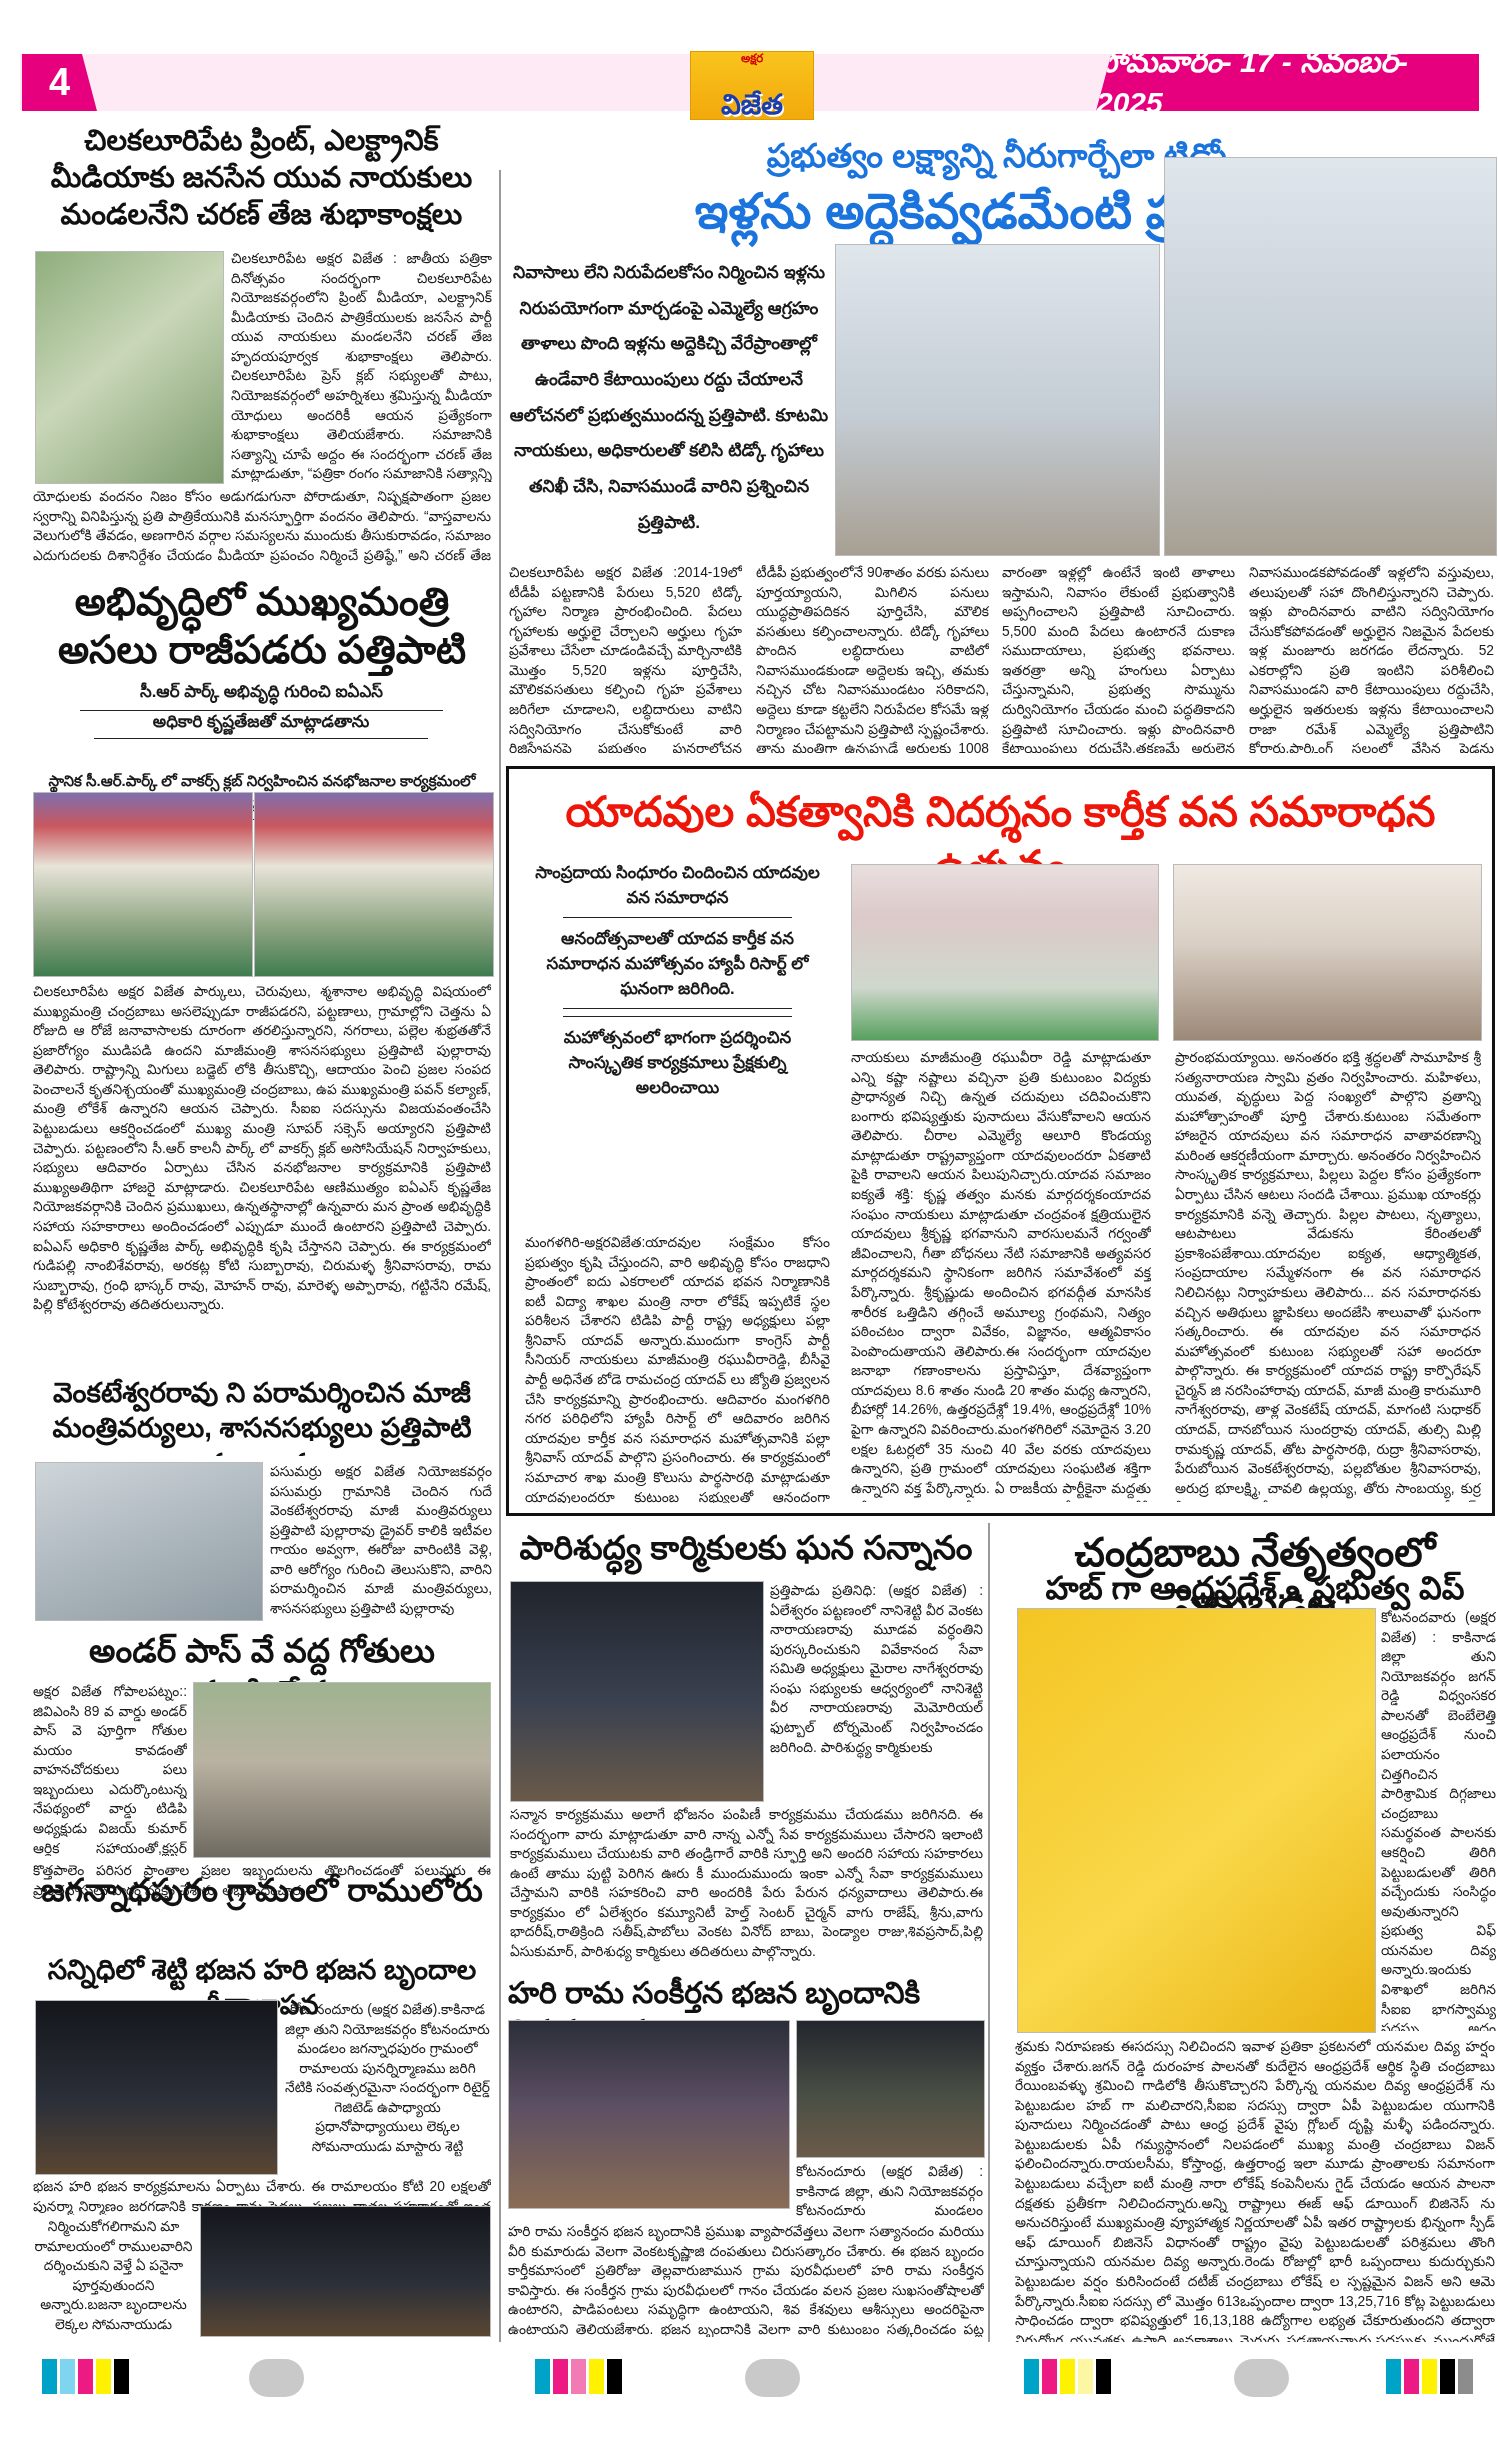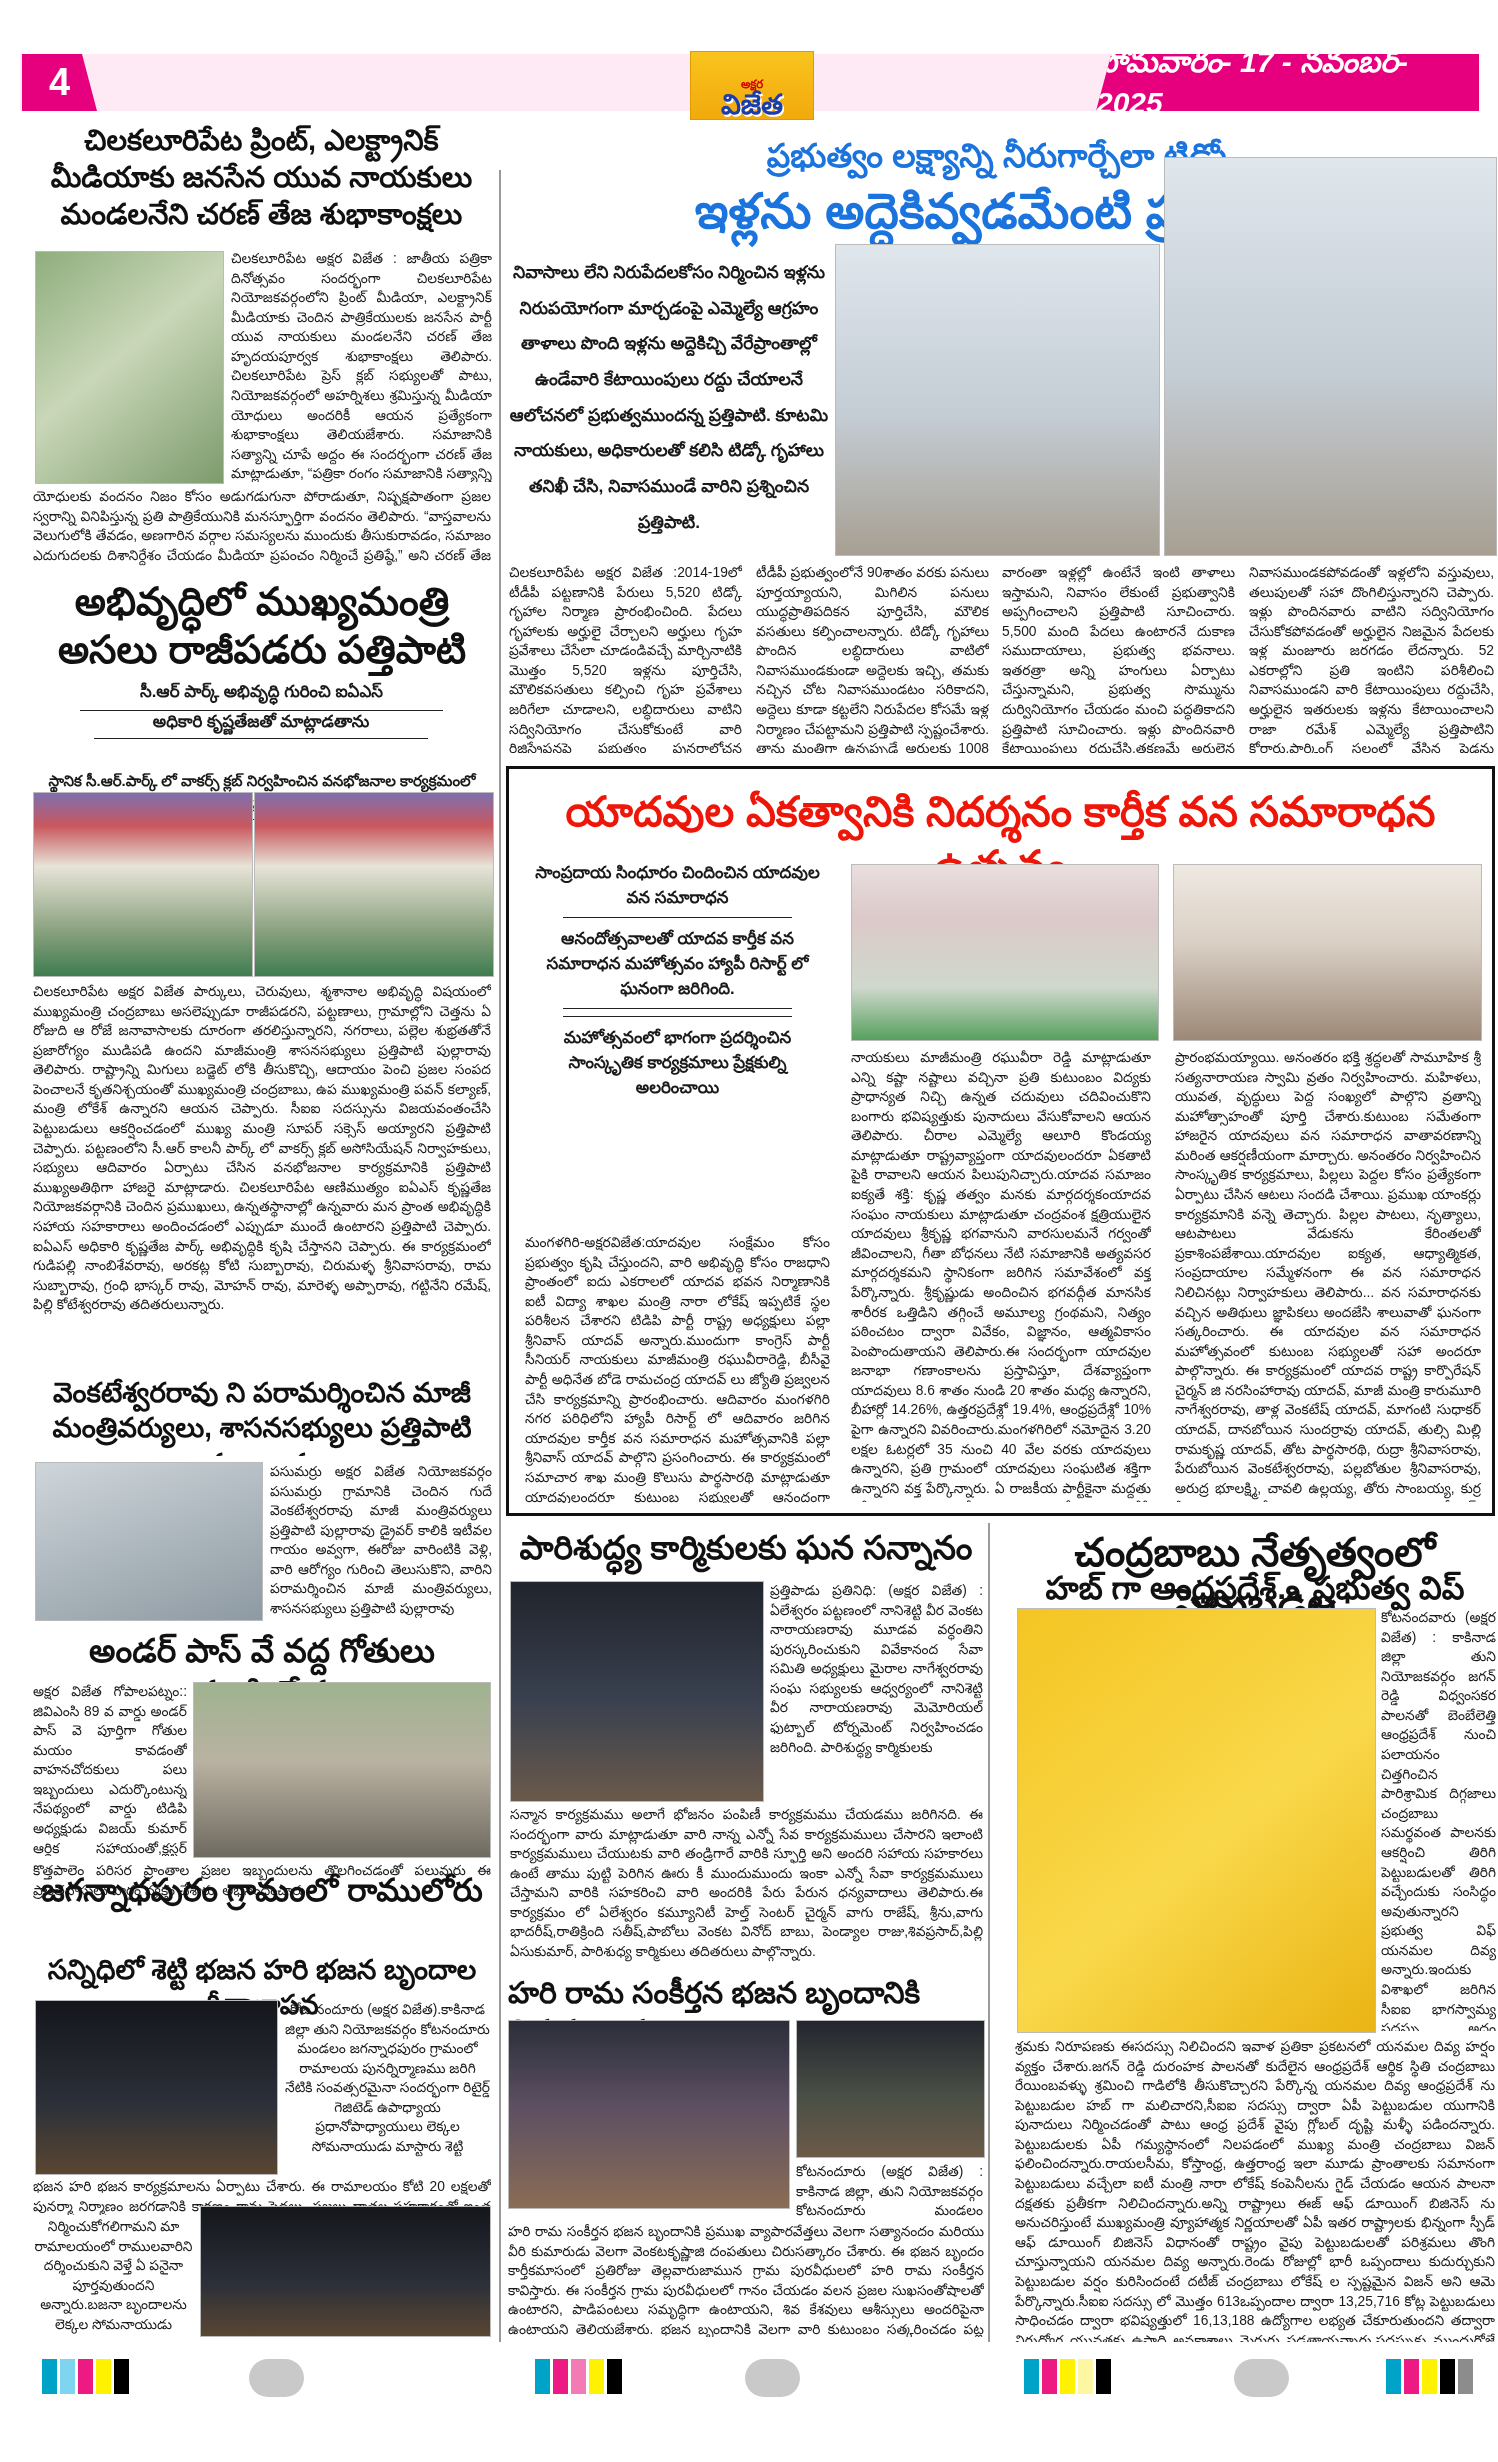--- a/index.html
+++ b/index.html
@@ -8,21 +8,21 @@
   .abs{position:absolute;}
   
   .band{background:#fdeaf4;}
   .pagenum{background:#e6007e;color:#fff;font-weight:bold;font-size:38px;
            display:flex;align-items:center;justify-content:center;
            clip-path:polygon(0 0,80% 0,100% 100%,0 100%);}
   .datebox{background:#e6007e;color:#fff;font-weight:bold;font-style:italic;font-size:30px;
            display:flex;align-items:center;justify-content:center;
            clip-path:polygon(4% 0,100% 0,100% 100%,0 100%);}
   .masthead{background:linear-gradient(#f9c41d,#f2a90c);border:1.5px solid #e09a00;
-            display:flex;flex-direction:column;align-items:center;justify-content:flex-end;}
+            display:flex;flex-direction:column;align-items:center;justify-content:space-between;}
   .masthead .small{color:#d40000;font-size:11.6px;font-weight:bold;line-height:1;}
   .masthead .title{color:#1d3da8;font-size:28px;font-weight:bold;line-height:1.05;
                    text-shadow:1.5px 1.5px 0 #fff;}
   
   .hl{font-weight:bold;color:#111;text-align:center;line-height:1.28;}
   .hl-blue{color:#1b74dd;}
   .hl-red{color:#ee1509;}
   .body-txt{font-size:13.8px;line-height:1.42;text-align:justify;overflow:hidden;}
   .lead-txt{font-size:17.4px;line-height:2.05;text-align:center;overflow:hidden;font-weight:700;}
   .subhead{font-size:16.7px;font-weight:bold;text-align:center;line-height:1.5;}

